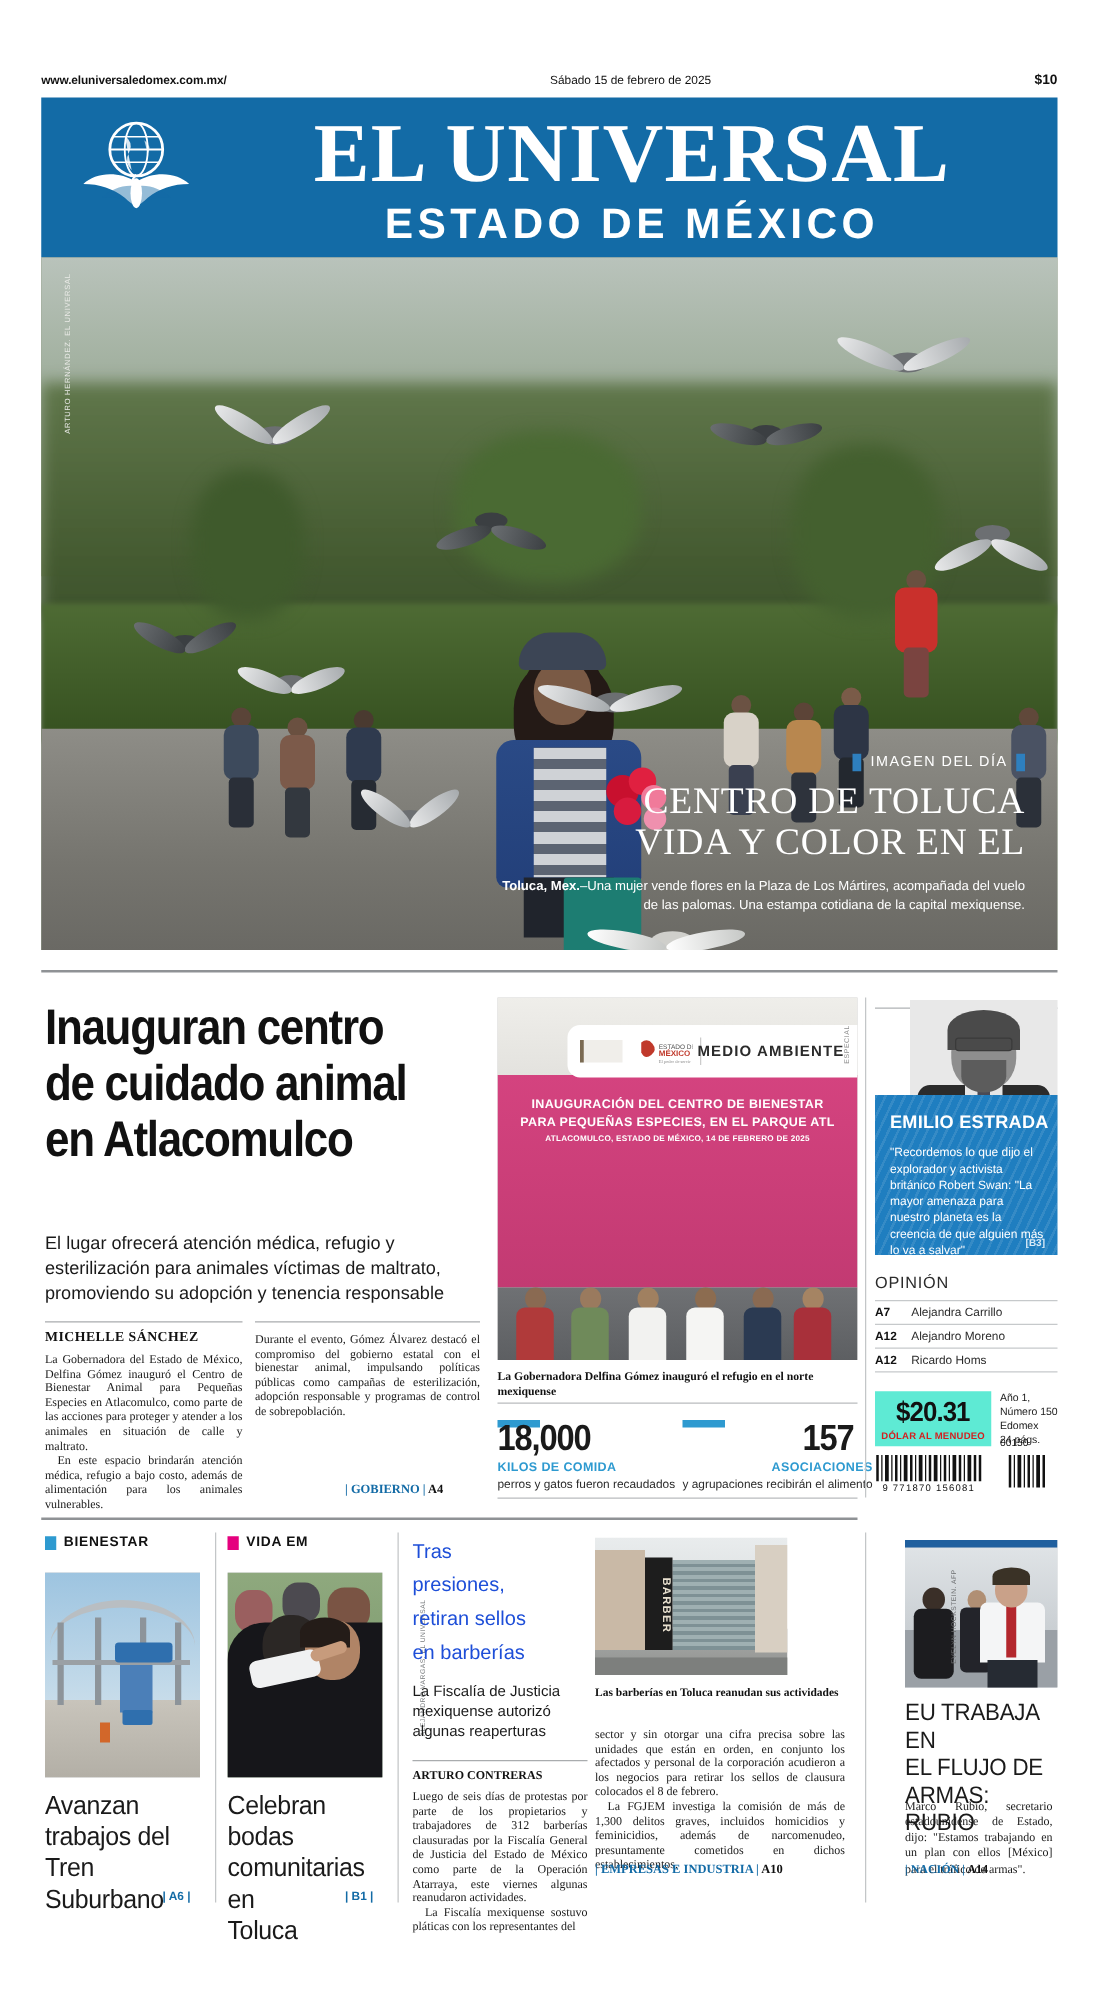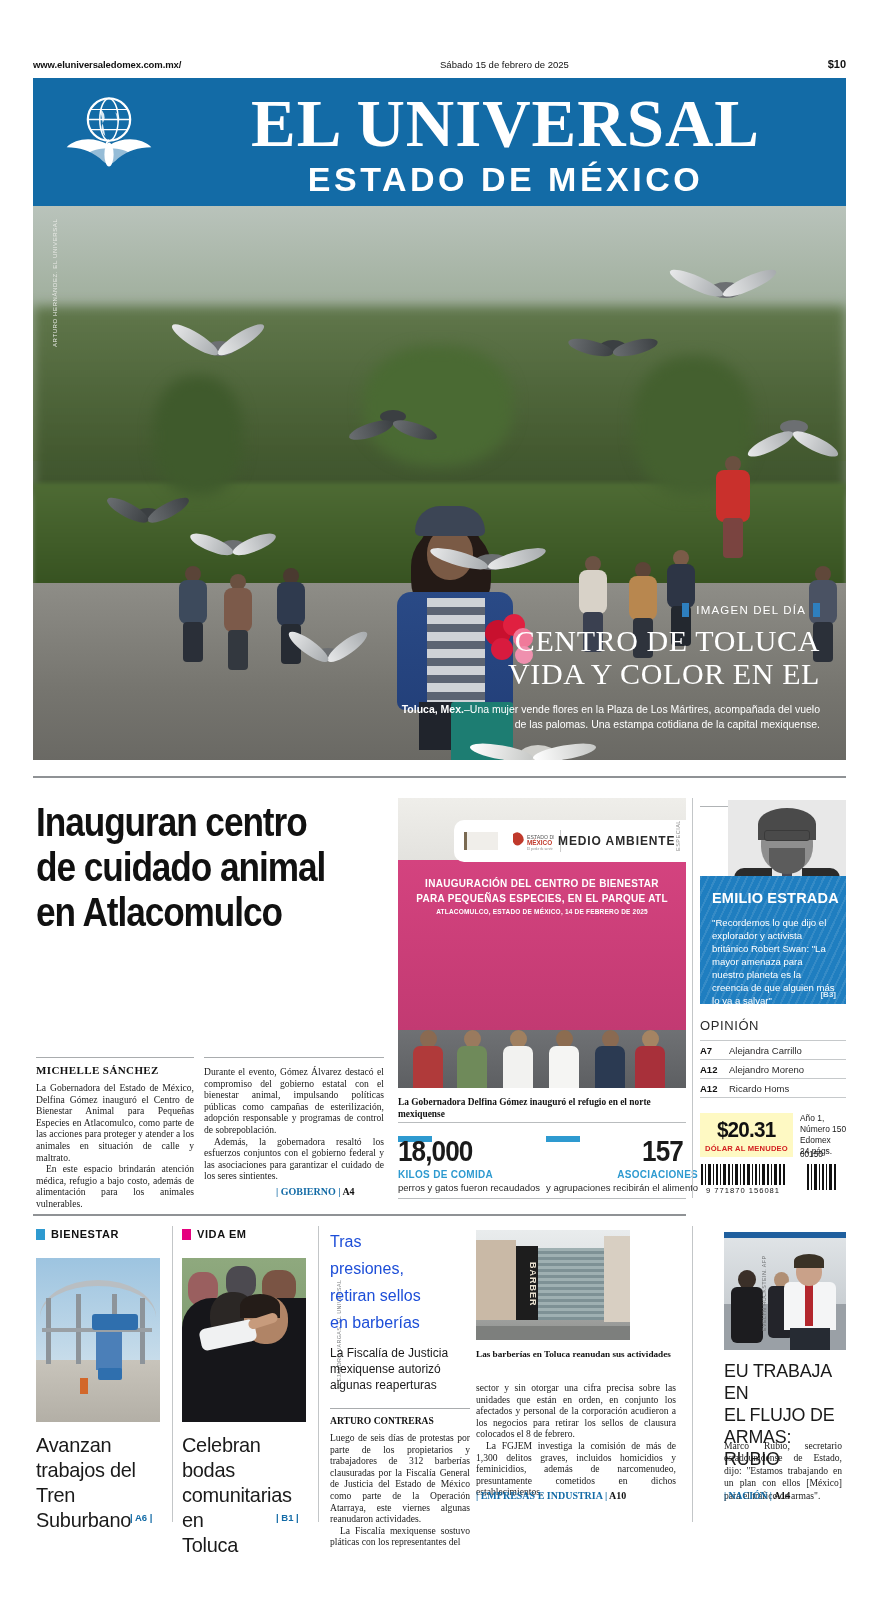--- a/index.html
+++ b/index.html
@@ -230,21 +230,21 @@
   .op-list { position:absolute; left:700px; top:1040px; width:146px; }
   .op-row { display:flex; align-items:baseline; gap:9px; padding:3.5px 0;
     border-top:1px solid #c6c9cb; }
   .op-row:last-child { border-bottom:1px solid #c6c9cb; }
   .op-pg { font-size:9.5px; font-weight:bold; color:#111; width:20px; }
   .op-nm { font-size:9.5px; color:#2b2b2b; }
 
   
   .dollar-box {
     position:absolute; left:700px; top:1113px; width:93px; height:44px;
-    background:#fef9c3; display:flex; flex-direction:column;
+    background:#5eead4; display:flex; flex-direction:column;
     align-items:center; justify-content:center;
   }
   .dollar-val { font-size:22px; font-weight:bold; color:#111; letter-spacing:-.8px;
     transform:scaleX(.94); }
   .dollar-lab { font-size:7.6px; font-weight:bold; color:#d32020; letter-spacing:.2px; margin-top:1px; }
   .issue { position:absolute; left:800px; top:1113px; width:56px;
     font-size:8.4px; line-height:11px; color:#1a1a1a; }
 
   
   .barcode { position:absolute; left:700px; top:1164px; width:86px; height:30px; }
@@ -500,32 +500,32 @@
     </div>
   </div>
 
   <div class="rule" style="left:33px; top:776px; width:813px; height:2px; background:#8f9295;"></div>
 
   <div class="main-head">
     <div>Inauguran centro</div>
     <div>de cuidado animal</div>
     <div>en Atlacomulco</div>
   </div>
+  <div class="main-deck">El lugar ofrecerá atención médica, refugio y esterilización para animales víctimas de maltrato, promoviendo su adopción y tenencia responsable</div>
 
   <div class="col-rule" style="left:36px; top:1057px; width:158px;"></div>
   <div class="col-rule" style="left:204px; top:1057px; width:180px;"></div>
   <div class="byline">MICHELLE SÁNCHEZ</div>
 
   <div class="body-col" style="left:36px; top:1082px; width:158px;">
     <p class="first">La Gobernadora del Estado de México, Delfina Gómez inauguró el Centro de Bienestar Animal para Pequeñas Especies en Atlacomulco, como parte de las acciones para proteger y atender a los animales en situación de calle y maltrato.</p>
     <p>En este espacio brindarán atención médica, refugio a bajo costo, además de alimentación para los animales vulnerables.</p>
   </div>
   <div class="body-col" style="left:204px; top:1066px; width:180px;">
     <p class="first">Durante el evento, Gómez Álvarez destacó el compromiso del gobierno estatal con el bienestar animal, impulsando políticas públicas como campañas de esterilización, adopción responsable y programas de control de sobrepoblación.</p>
-    <p>Además, la gobernadora resaltó los esfuerzos conjuntos con el gobierno federal y las asociaciones para garantizar el cuidado de los seres sintientes.</p>
   </div>
   <div class="sec-tag" style="left:276px; top:1186px;">
     <span class="blue">| GOBIERNO |</span>
     <span>A4</span>
   </div>
 
   <div class="main-photo">
     <div class="mp-wallgray"></div>
     <div class="mp-wallpink"></div>
     <div class="mp-white"></div>

